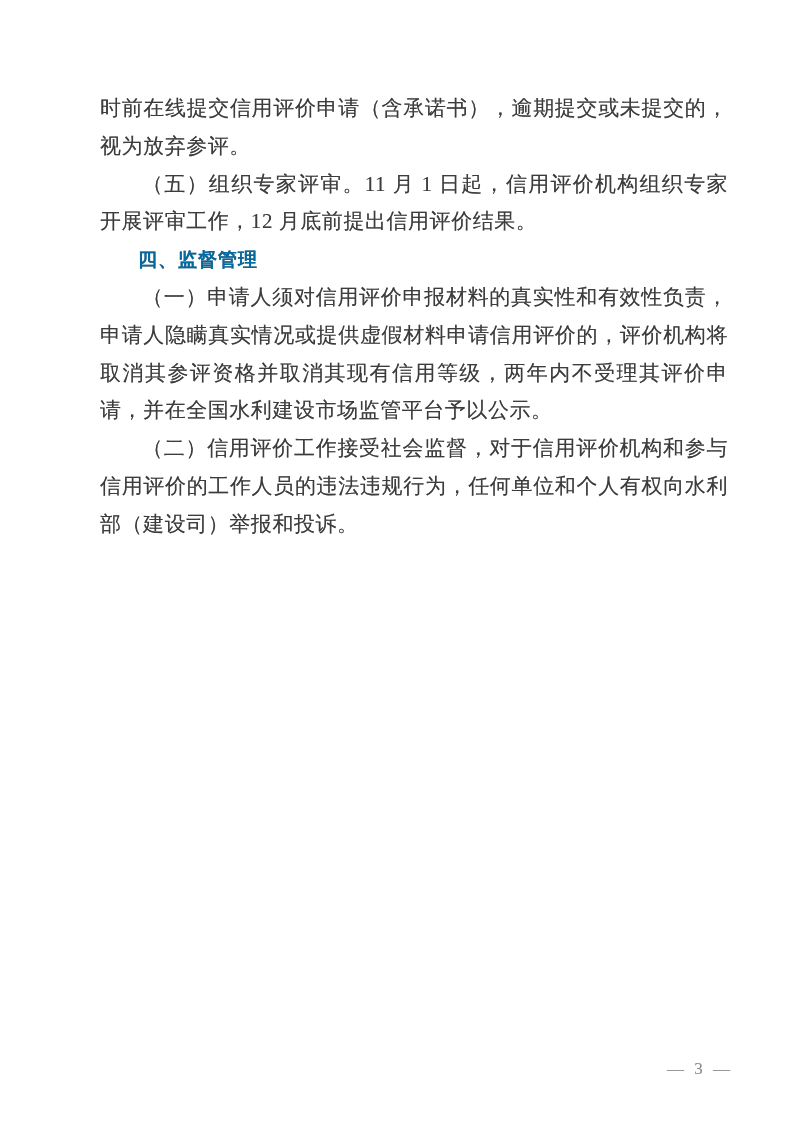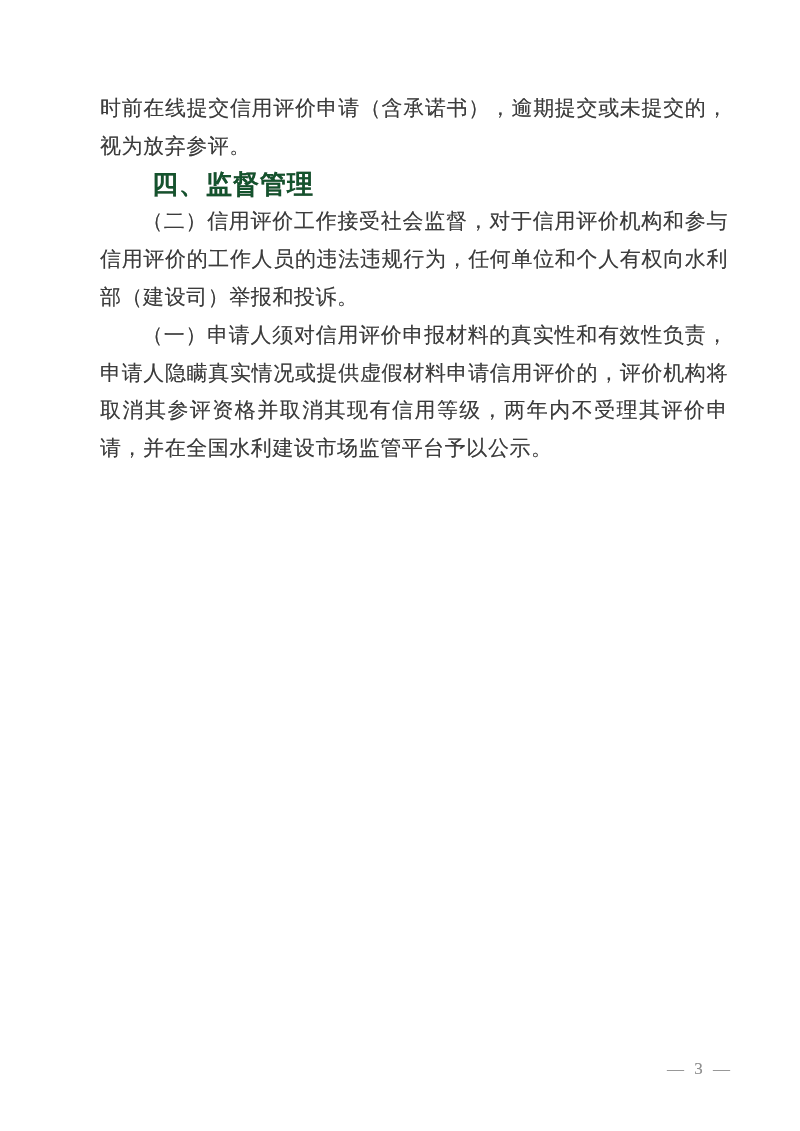--- a/index.html
+++ b/index.html
@@ -31,24 +31,24 @@
     margin: 0;
     padding: 0;
     text-indent: 2em;
   }
   .content p.no-indent {
     text-indent: 0;
   }
   .content h2.section-heading {
     margin: 0;
     padding: 0;
-    font-size: 26px;
+    font-size: 19px;
     line-height: 37.8px;
     font-weight: 700;
-    color: #14532d;
+    color: #0369a1;
     text-indent: 2em;
     font-family: "Liberation Sans", "DejaVu Sans", sans-serif;
     letter-spacing: 1px;
     text-shadow: 0 0 0.5px rgba(40, 40, 40, 0.6);
   }
   .page-number {
     position: absolute;
     top: 1059px;
     right: 67px;
     font-size: 17px;
@@ -58,18 +58,19 @@
     text-shadow: 0 0 0.5px rgba(140, 140, 140, 0.5);
     white-space: nowrap;
   }
 </style>
 </head>
 <body>
 
 <div class="page">
   <div class="content">
     <p class="no-indent">时前在线提交信用评价申请（含承诺书），逾期提交或未提交的，视为放弃参评。</p>
+    <p>（五）组织专家评审。11 月 1 日起，信用评价机构组织专家开展评审工作，12 月底前提出信用评价结果。</p>
     <h2 class="section-heading">四、监督管理</h2>
+    <p>（一）申请人须对信用评价申报材料的真实性和有效性负责，申请人隐瞒真实情况或提供虚假材料申请信用评价的，评价机构将取消其参评资格并取消其现有信用等级，两年内不受理其评价申请，并在全国水利建设市场监管平台予以公示。</p>
     <p>（二）信用评价工作接受社会监督，对于信用评价机构和参与信用评价的工作人员的违法违规行为，任何单位和个人有权向水利部（建设司）举报和投诉。</p>
-    <p>（一）申请人须对信用评价申报材料的真实性和有效性负责，申请人隐瞒真实情况或提供虚假材料申请信用评价的，评价机构将取消其参评资格并取消其现有信用等级，两年内不受理其评价申请，并在全国水利建设市场监管平台予以公示。</p>
   </div>
   <div class="page-number">— 3 —</div>
 </div>
 
 </body></html>

